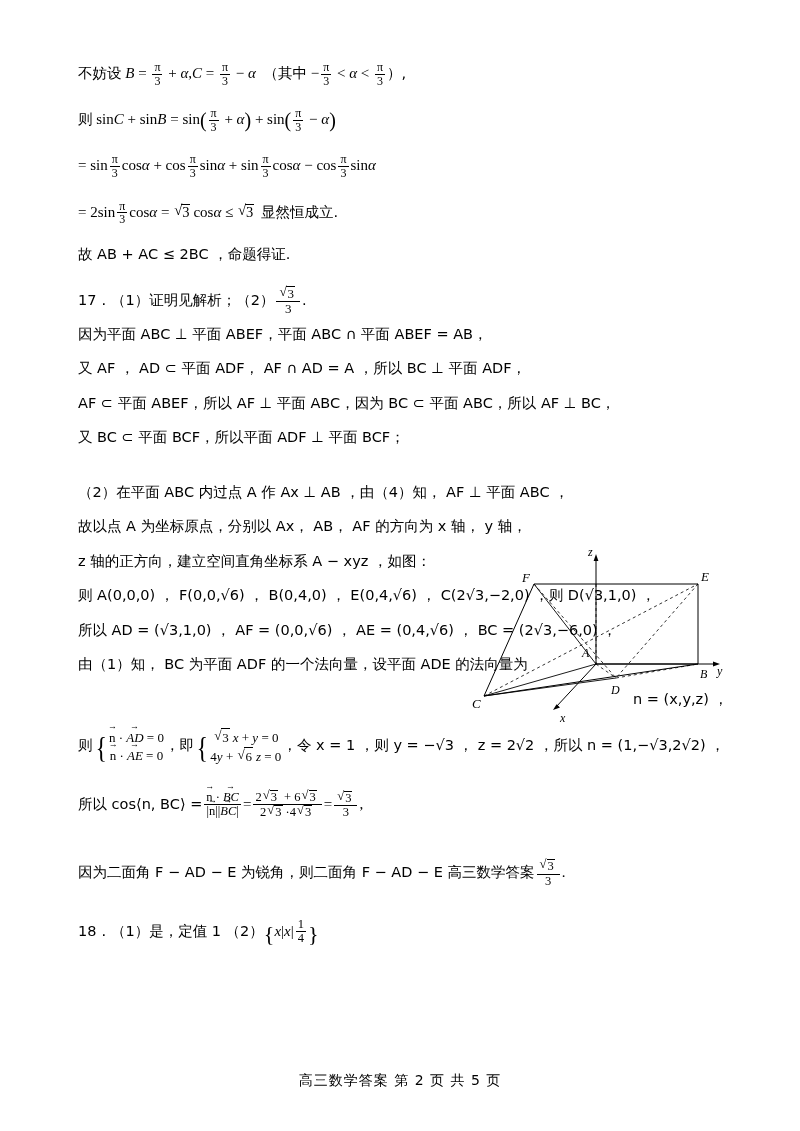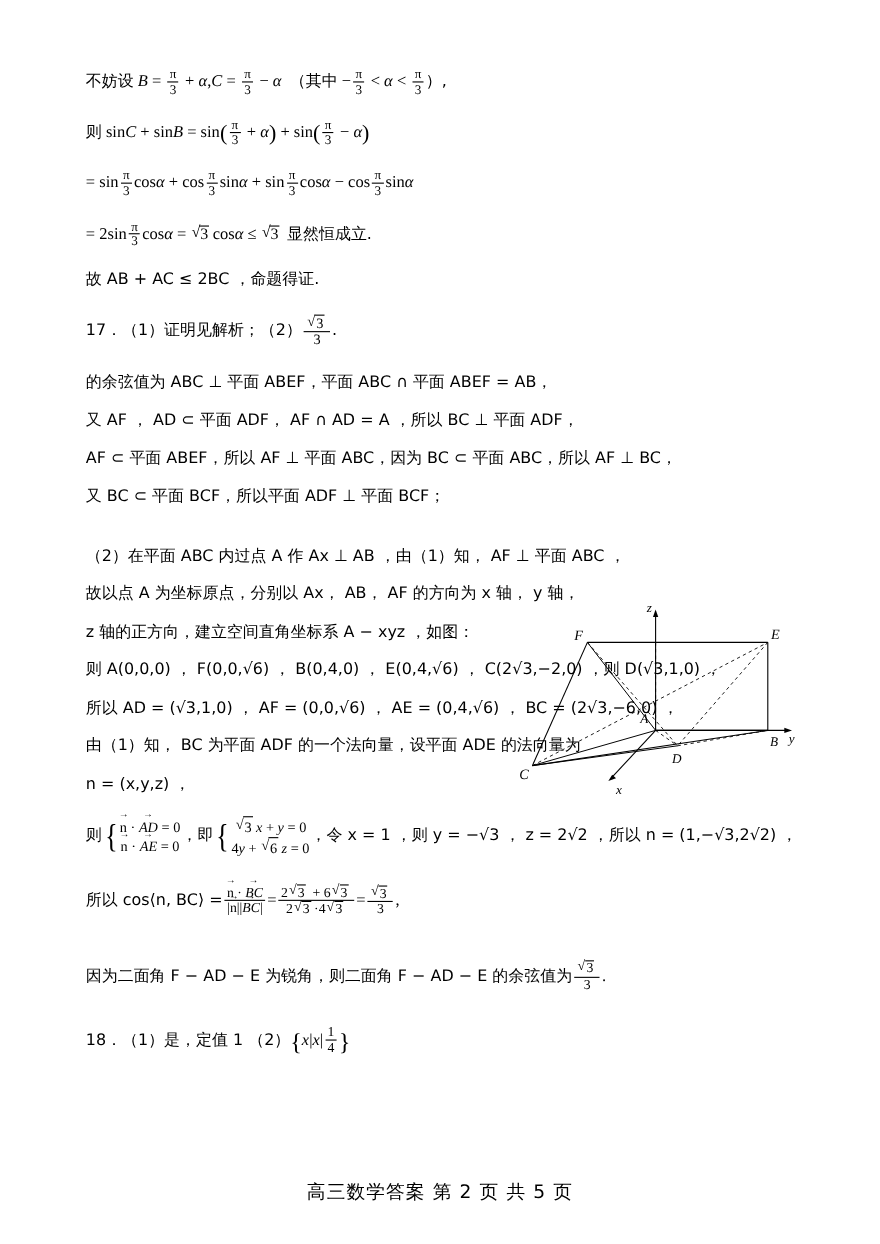--- a/index.html
+++ b/index.html
@@ -123,21 +123,21 @@
     width: 268px;
     height: 180px;
   }
   .footer {
     position: absolute;
     left: 0;
     top: 1072px;
     width: 800px;
     text-align: center;
     font-family: "DejaVu Sans", sans-serif;
-    font-size: 17px;
+    font-size: 14px;
     letter-spacing: 1px;
   }
 </style>
 </head>
 <body>
 
 <div class="page">
 
   <div class="content">
 
@@ -154,75 +154,75 @@
     </div>
 
     <div class="line">
       <span class="mr">= 2sin</span><span class="frac"><span class="num">π</span><span class="den">3</span></span><span class="mr">cos</span><i class="m">α</i><span class="mr"> = </span><span class="sqrt"><span>3</span></span><span class="mr">cos</span><i class="m">α</i><span class="mr"> ≤ </span><span class="sqrt"><span>3</span></span><span class="mr">&nbsp;</span><span class="cn">显然恒成立.</span>
     </div>
 
     <div class="line" style="margin-bottom:26px;">
       <span class="cn">故 AB + AC ≤ 2BC ，命题得证.</span>
     </div>
 
-    <div class="line" style="margin-bottom:24px;">
+    <div class="line" style="margin-bottom:10px;">
       <span class="cn">17．（1）证明见解析；（2）</span><span class="frac" style="font-size:13px;"><span class="num"><span class="sqrt"><span>3</span></span></span><span class="den">3</span></span><span class="cn">.</span>
     </div>
 
     <div class="line">
-      <span class="cn">的余弦值为 ABC ⊥ 平面 ABEF，平面 ABC ∩ 平面 ABEF = AB，</span>
+      <span class="cn">因为平面 ABC ⊥ 平面 ABEF，平面 ABC ∩ 平面 ABEF = AB，</span>
     </div>
     <div class="line">
       <span class="cn">又 AF ， AD ⊂ 平面 ADF， AF ∩ AD = A ，所以 BC ⊥ 平面 ADF，</span>
     </div>
     <div class="line">
       <span class="cn">AF ⊂ 平面 ABEF，所以 AF ⊥ 平面 ABC，因为 BC ⊂ 平面 ABC，所以 AF ⊥ BC，</span>
     </div>
     <div class="line" style="margin-bottom:40px;">
       <span class="cn">又 BC ⊂ 平面 BCF，所以平面 ADF ⊥ 平面 BCF；</span>
     </div>
 
     <div class="line">
-      <span class="cn">（2）在平面 ABC 内过点 A 作 Ax ⊥ AB ，由（1）知， AF ⊥ 平面 ABC ，</span>
+      <span class="cn">（2）在平面 ABC 内过点 A 作 Ax ⊥ AB ，由（4）知， AF ⊥ 平面 ABC ，</span>
     </div>
     <div class="line">
       <span class="cn">故以点 A 为坐标原点，分别以 Ax， AB， AF 的方向为 x 轴， y 轴，</span>
     </div>
     <div class="line">
       <span class="cn">z 轴的正方向，建立空间直角坐标系 A − xyz ，如图：</span>
     </div>
     <div class="line">
       <span class="cn">则 A(0,0,0) ， F(0,0,√6) ， B(0,4,0) ， E(0,4,√6) ， C(2√3,−2,0) ，则 D(√3,1,0) ，</span>
     </div>
     <div class="line">
       <span class="cn">所以 AD = (√3,1,0) ， AF = (0,0,√6) ， AE = (0,4,√6) ， BC = (2√3,−6,0) ，</span>
     </div>
     <div class="line">
       <span class="cn">由（1）知， BC 为平面 ADF 的一个法向量，设平面 ADE 的法向量为</span>
     </div>
-    <div class="line" style="margin-bottom:22px;">
+    <div class="line" style="margin-bottom:22px;text-align:right;">
       <span class="cn">n = (x,y,z) ，</span>
     </div>
 
     <div class="line" style="margin-bottom:26px;">
       <span class="cn">则</span><span class="sys">
           <span class="brace">{</span>
           <span class="rows"><span class="vecn" style="font-style:normal;">n</span>&nbsp;·&nbsp;<span class="vecn" style="font-style:italic;">AD</span>&nbsp;= 0<br><span class="vecn" style="font-style:normal;">n</span>&nbsp;·&nbsp;<span class="vecn" style="">AE</span>&nbsp;= 0</span>
         </span><span class="cn">，即</span><span class="sys">
           <span class="brace">{</span>
           <span class="rows"><span class="sqrt"><span>3</span></span><i class="m" style="font-size:13px;">x</i> + <i class="m" style="font-size:13px;">y</i> = 0<br>4<i class="m" style="font-size:13px;">y</i> + <span class="sqrt"><span>6</span></span><i class="m" style="font-size:13px;">z</i> = 0</span>
         </span><span class="cn">，令 x = 1 ，则 y = −√3 ， z = 2√2 ，所以 n = (1,−√3,2√2) ，</span>
     </div>
 
     <div class="line" style="margin-bottom:40px;">
       <span class="cn">所以 cos⟨n, BC⟩ =</span><span class="frac" style="font-size:12.5px;"><span class="num"><span class="vecn" style="font-style:normal;">n</span>&nbsp;·&nbsp;<span class="vecn">BC</span></span><span class="den">|<span class="vecn" style="font-style:normal;">n</span>||<span class="vecn">BC</span>|</span></span><span class="mr">=</span><span class="frac" style="font-size:12.5px;"><span class="num">2<span class="sqrt"><span>3</span></span> + 6<span class="sqrt"><span>3</span></span></span><span class="den">2<span class="sqrt"><span>3</span></span>·4<span class="sqrt"><span>3</span></span></span></span><span class="mr">=</span><span class="frac" style="font-size:12.5px;"><span class="num"><span class="sqrt"><span>3</span></span></span><span class="den">3</span></span><span class="mr">,</span>
     </div>
 
     <div class="line" style="margin-bottom:30px;">
-      <span class="cn">因为二面角 F − AD − E 为锐角，则二面角 F − AD − E 的余弦值为</span><span class="frac" style="font-size:12.5px;"><span class="num"><span class="sqrt"><span>3</span></span></span><span class="den">3</span></span><span class="mr">.</span>
+      <span class="cn">因为二面角 F − AD − E 为锐角，则二面角 F − AD − E 高三数学答案</span><span class="frac" style="font-size:12.5px;"><span class="num"><span class="sqrt"><span>3</span></span></span><span class="den">3</span></span><span class="mr">.</span>
     </div>
 
     <div class="line">
       <span class="cn">18．（1）是，定值 1     （2）</span><span class="mr" style="font-size:22px;vertical-align:-5px;">{</span><i class="m">x</i><span class="mr">|</span><i class="m">x</i><span class="mr">|</span><span class="frac" style="font-size:12.5px;"><span class="num">1</span><span class="den">4</span></span><span class="mr" style="font-size:22px;vertical-align:-5px;">}</span>
     </div>
 
     <div class="figure">
       <svg width="268" height="180" viewBox="0 0 268 180" xmlns="http://www.w3.org/2000/svg">
 
         <line x1="128" y1="120" x2="128" y2="14" stroke="#000" stroke-width="1"></line>

